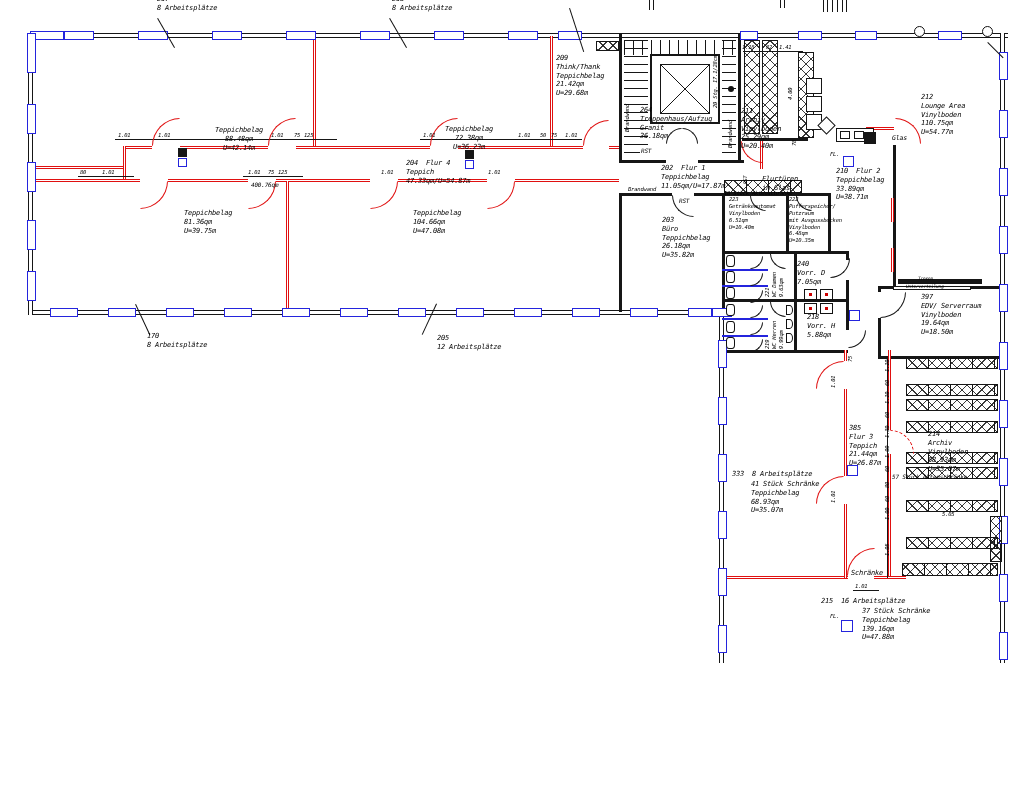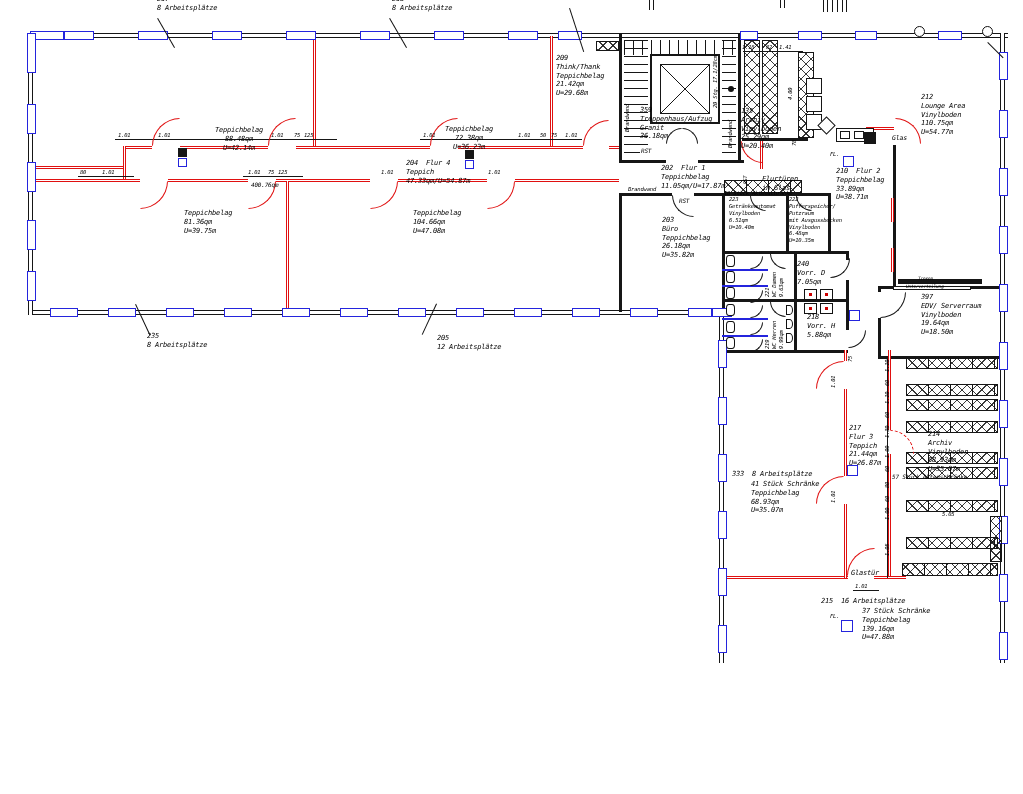--- a/index.html
+++ b/index.html
@@ -277,21 +277,21 @@
     <div class="abs arc" style="left: 847px; top: 548px; width: 28px; height: 28px; border-top-left-radius: 100%; border-top-color: rgb(224, 16, 16); border-left-color: rgb(224, 16, 16);"></div>
     <div class="abs lbl" style="left: 157px; top: -5px;">207
 8 Arbeitsplätze</div>
     <div class="abs lbl" style="left: 392px; top: -5px;">208
 8 Arbeitsplätze</div>
     <div class="abs lbl" style="left: 556px; top: 54px;">209
 Think/Thank
 Teppichbelag
 21.42qm
 U=29.68m</div>
-    <div class="abs lbl" style="left: 640px; top: 106px;">359
+    <div class="abs lbl" style="left: 640px; top: 106px;">264
 Treppenhaus/Aufzug
 Granit
 36.18qm</div>
     <div class="abs lbl" style="left: 661px; top: 164px;">202  Flur 1
 Teppichbelag
 11.05qm/U=17.87m</div>
     <div class="abs lbl" style="left: 662px; top: 216px;">203
 Büro
 Teppichbelag
 26.18qm
@@ -305,25 +305,25 @@
     <div class="abs lbl" style="left: 437px; top: 125px; text-align: center; width: 64px;">Teppichbelag
 72.38qm
 U=36.23m</div>
     <div class="abs lbl" style="left: 251px; top: 181px; font-size: 6px;">400.76qm</div>
     <div class="abs lbl" style="left: 184px; top: 209px;">Teppichbelag
 81.36qm
 U=39.75m</div>
     <div class="abs lbl" style="left: 413px; top: 209px;">Teppichbelag
 104.66qm
 U=47.08m</div>
-    <div class="abs lbl" style="left: 147px; top: 332px;">235
+    <div class="abs lbl" style="left: 147px; top: 332px;">170
 8 Arbeitsplätze</div>
     <div class="abs lbl" style="left: 437px; top: 334px;">205
 12 Arbeitsplätze</div>
-    <div class="abs lbl" style="left: 741px; top: 107px;">135
+    <div class="abs lbl" style="left: 741px; top: 107px;">211
 Archiv
 Vinylboden
 25.29qm
 U=20.40m</div>
     <div class="abs lbl" style="left: 724px; top: 190px; font-size: 5.5px;">18 Stück Aktenschränke</div>
     <div class="abs lbl" style="left: 921px; top: 93px;">212
 Lounge Area
 Vinylboden
 110.75qm
 U=54.77m</div>
@@ -356,42 +356,42 @@
 WC Damen
 9.63qm</div>
     <div class="abs lbl vlbl" style="left: 764px; top: 349px; font-size: 5.5px;">219
 WC Herren
 9.99qm</div>
     <div class="abs lbl" style="left: 921px; top: 293px;">397
 EDV/ Serverraum
 Vinylboden
 19.64qm
 U=18.50m</div>
-    <div class="abs lbl" style="left: 849px; top: 424px;">217
+    <div class="abs lbl" style="left: 849px; top: 424px;">385
 Flur 3
 Teppich
 21.44qm
 U=26.87m</div>
     <div class="abs lbl" style="left: 732px; top: 470px;">333  8 Arbeitsplätze</div>
     <div class="abs lbl" style="left: 751px; top: 480px;">41 Stück Schränke
 Teppichbelag
 68.93qm
 U=35.07m</div>
     <div class="abs lbl" style="left: 928px; top: 430px;">214
 Archiv
 Vinylboden
 68.93qm
 U=35.07m</div>
     <div class="abs lbl" style="left: 892px; top: 473px; font-size: 6px;">57 Stück Aktenschränke</div>
     <div class="abs lbl" style="left: 821px; top: 597px;">215  16 Arbeitsplätze</div>
     <div class="abs lbl" style="left: 862px; top: 607px;">37 Stück Schränke
 Teppichbelag
 139.16qm
 U=47.88m</div>
-    <div class="abs lbl" style="left: 851px; top: 569px;">Glastür</div>
+    <div class="abs lbl" style="left: 851px; top: 569px;">Schränke</div>
     <div class="abs lbl" style="left: 830px; top: 151px; font-size: 5.5px;">FL.</div>
     <div class="abs lbl" style="left: 830px; top: 613px; font-size: 5.5px;">FL.</div>
     <div class="abs lbl vlbl" style="left: 624px; top: 132px; font-size: 5.5px;">Brandwand</div>
     <div class="abs lbl vlbl" style="left: 727px; top: 148px; font-size: 5.5px;">Brandwand</div>
     <div class="abs lbl" style="left: 627px; top: 186px; font-size: 5.5px; background: rgb(255, 255, 255); padding: 0px 1px;">Brandwand</div>
     <div class="abs lbl vlbl" style="left: 712px; top: 108px; font-size: 5.5px;">20 Stg. 17.1/28cm</div>
     <div class="abs lbl" style="left: 640px; top: 147px; font-size: 6px; background: rgb(255, 255, 255); padding: 0px 1px;">RST</div>
     <div class="abs lbl" style="left: 678px; top: 197px; font-size: 6px; background: rgb(255, 255, 255); padding: 0px 1px;">RST</div>
     <div class="abs lbl vlbl" style="left: 742px; top: 184px; font-size: 5px;">RST</div>
     <div class="abs lbl" style="left: 918px; top: 276px; font-size: 4.5px;">Tresen</div>

